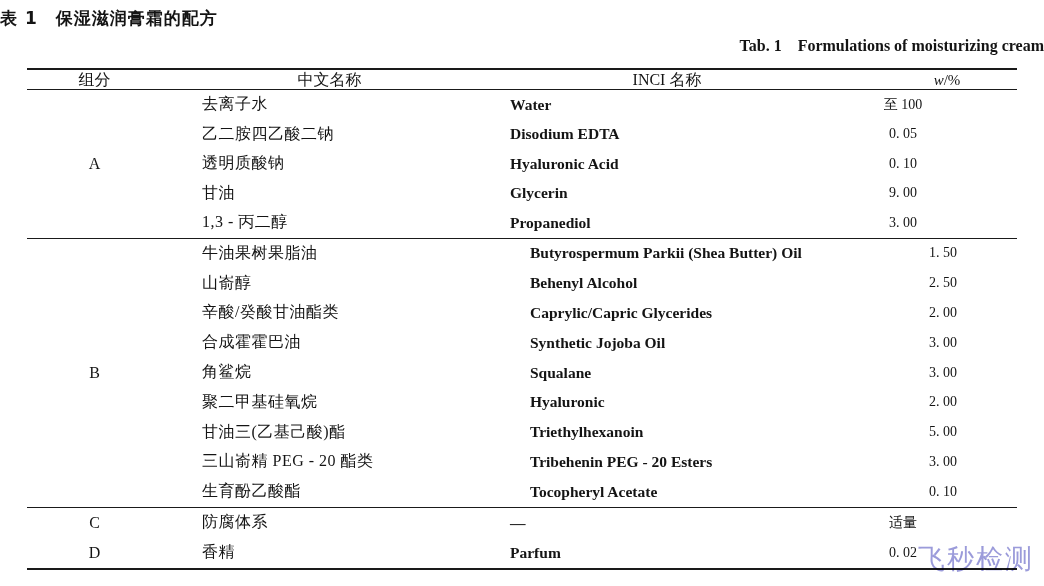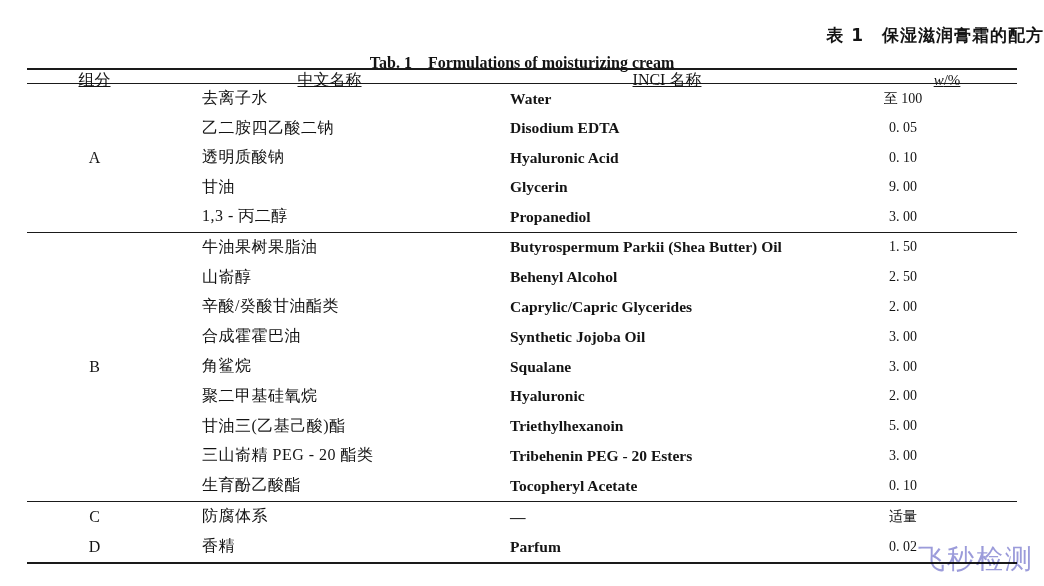--- a/index.html
+++ b/index.html
@@ -7,52 +7,51 @@
   .page {
     position: relative;
     width: 1044px;
     height: 586px;
     background: #ffffff;
     color: #141414;
     font-family: "Liberation Serif", "DejaVu Serif", serif;
     overflow: hidden;
   }
   .title-zh {
-    padding-top: 22px;
-    text-align: right;
+    padding-top: 5px;
+    text-align: left;
     font-family: "DejaVu Sans", "Liberation Sans", sans-serif;
     font-weight: bold;
     font-size: 17px;
     line-height: 26px;
     letter-spacing: 1px;
   }
   .title-en {
-    text-align: center;
+    text-align: right;
     font-family: "Liberation Serif", "DejaVu Serif", serif;
     font-weight: bold;
     font-size: 16px;
     line-height: 26px;
     margin-top: 2px;
   }
   .tbl {
     position: absolute;
     left: 27px;
     top: 68px;
     width: 990px;
     border-top: 2px solid #1a1a1a;
     border-bottom: 2px solid #1a1a1a;
   }
   .hdr {
     display: grid;
     grid-template-columns: 135px 335px 340px 180px;
-    height: 14px;
+    height: 20px;
     align-items: center;
     border-bottom: 1.5px solid #1a1a1a;
     font-size: 16px;
-    text-decoration: underline;
   }
   .hdr > div { text-align: center; }
   .hdr .h-w { padding-left: 40px; font-size: 15px; }
   .w-italic { font-style: italic; font-family: "Liberation Serif", "DejaVu Serif", serif; }
   .group {
     display: grid;
     grid-template-columns: 135px 855px;
   }
   .group.sep { border-top: 1.5px solid #1a1a1a; }
   .comp-cell {
@@ -62,21 +61,21 @@
     font-size: 16px;
   }
   .rows { display: block; }
   .row {
     display: grid;
     grid-template-columns: 335px 340px 180px;
     align-items: center;
     font-size: 16px;
   }
   .g-a .row { height: 29.5px; }
-  .g-b .row { height: 29.8px; }
+  .g-b .row { height: 29.8px; gap: 20px; }
   .g-c .row, .g-d .row { height: 30px; }
   .cell-zh { padding-left: 40px; letter-spacing: 0.5px; }
   .cell-inci { padding-left: 13px; font-size: 15.5px; font-weight: bold; }
   .cell-w { text-align: center; padding-right: 48px; font-size: 14px; }
   .watermark {
     position: absolute;
     left: 918px;
     top: 544px;
     width: 200px;
     font-size: 27px;

